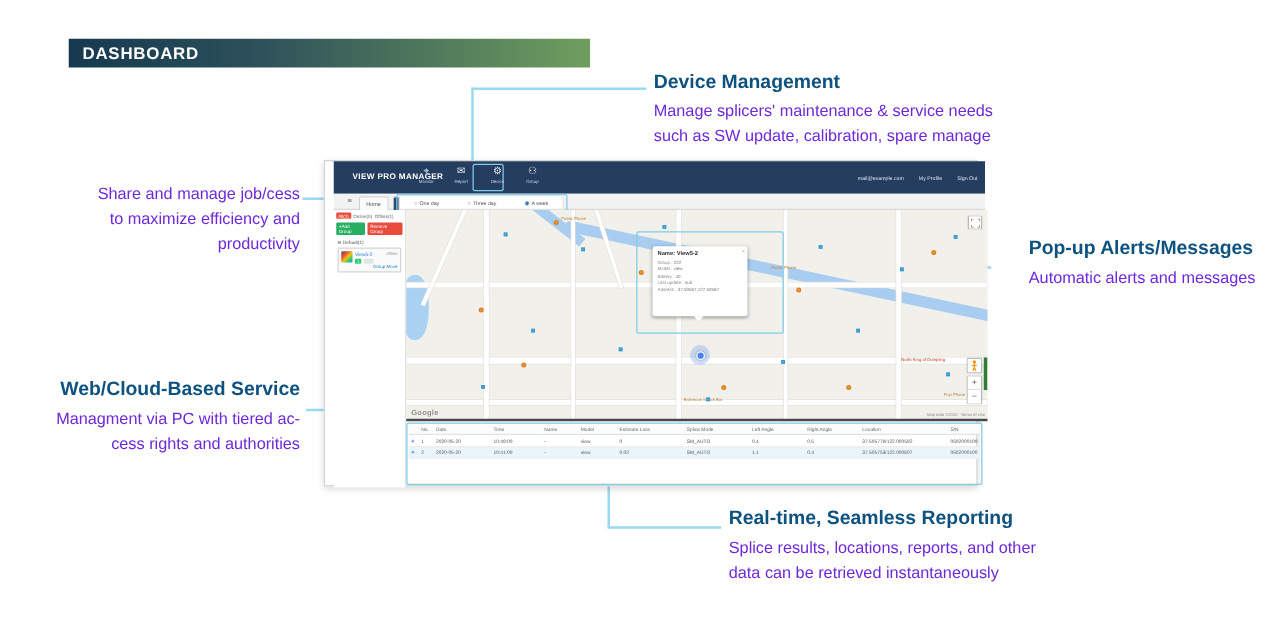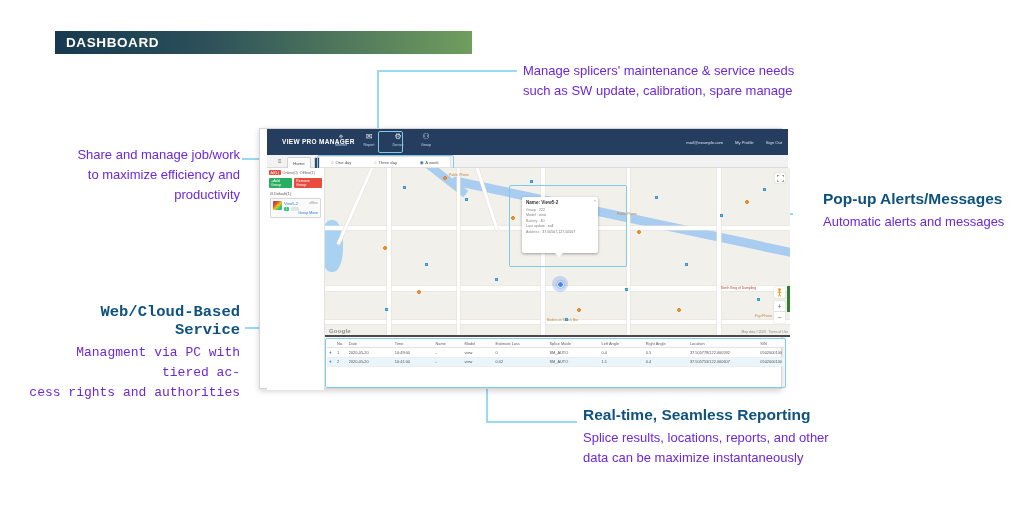--- a/index.html
+++ b/index.html
@@ -13,21 +13,21 @@
     background:linear-gradient(90deg,#16394f 0%,#2c4f5a 35%,#6f9e5e 100%);
     color:#fff; font-weight:bold; font-size:13.5px; letter-spacing:.6px;
     line-height:23px; padding-left:11px; }
 
   
   .callout-title { color:#0e527f; font-weight:bold; font-size:15.5px; }
   .callout-body  { color:#6d28d9; font-size:13px; line-height:1.55; }
   .ann-device { left:516px; top:57px; width:330px; }
   .ann-job { left:30px; top:141px; width:203px; text-align:right; }
   .ann-popup { left:816px; top:190px; width:225px; }
-  .ann-web { left:20px; top:303px; width:213px; text-align:right;font-family:Liberation Mono, monospace; }
+  .ann-web { left:20px; top:303px; width:213px; text-align:right; }
   .ann-report { left:576px; top:406px; width:330px; }
   .ann-device .callout-body, .ann-popup .callout-body, .ann-report .callout-body,
   .ann-job .callout-body, .ann-web .callout-body { margin-top:4px; }
 
   
   .conn { background:#9ad9f2; }
   .hl-box { border:1.5px solid #7fcbe8; border-radius:2px; background:transparent; }
 
   
   .app { left:252px; top:128px; width:523px; height:261px; background:#fff;
@@ -112,29 +112,30 @@
 </head>
 <body>
 
 <div class="canvas">
 
   <div class="abs banner">
     <span>DASHBOARD</span>
   </div>
 
   <div class="abs ann-device">
+    <div class="callout-title">Device Management</div>
     <div class="callout-body">
       <div>Manage splicers' maintenance &amp;  service needs</div>
       <div>such as SW update, calibration, spare manage</div>
     </div>
   </div>
 
   <div class="abs ann-job">
     <div class="callout-body">
-      <div>Share and manage job/work</div>
+      <div>Share and manage job/cess</div>
       <div>to maximize efficiency and</div>
       <div>productivity</div>
     </div>
   </div>
 
   <div class="abs ann-popup">
     <div class="callout-title">Pop-up Alerts/Messages</div>
     <div class="callout-body">
       <div>Automatic alerts and messages</div>
     </div>
@@ -145,21 +146,21 @@
     <div class="callout-body">
       <div>Managment via PC with tiered ac-</div>
       <div>cess rights and authorities</div>
     </div>
   </div>
 
   <div class="abs ann-report">
     <div class="callout-title">Real-time, Seamless Reporting</div>
     <div class="callout-body">
       <div>Splice results, locations, reports, and other</div>
-      <div>data can be maximize instantaneously</div>
+      <div>data can be retrieved instantaneously</div>
     </div>
   </div>
 
   <div class="abs conn" style="left:370px;top:70px;width:140px;height:1.5px;"></div>
   <div class="abs conn" style="left:370px;top:70px;width:1.5px;height:59px;"></div>
   <div class="abs conn" style="left:235px;top:158px;width:68px;height:1.5px;"></div>
   <div class="abs conn" style="left:613px;top:213px;width:173px;height:1.5px;"></div>
   <div class="abs conn" style="left:238px;top:327px;width:71px;height:1.5px;"></div>
   <div class="abs conn" style="left:479px;top:387px;width:1.5px;height:35px;"></div>
   <div class="abs conn" style="left:479px;top:421px;width:91px;height:1.5px;"></div>

